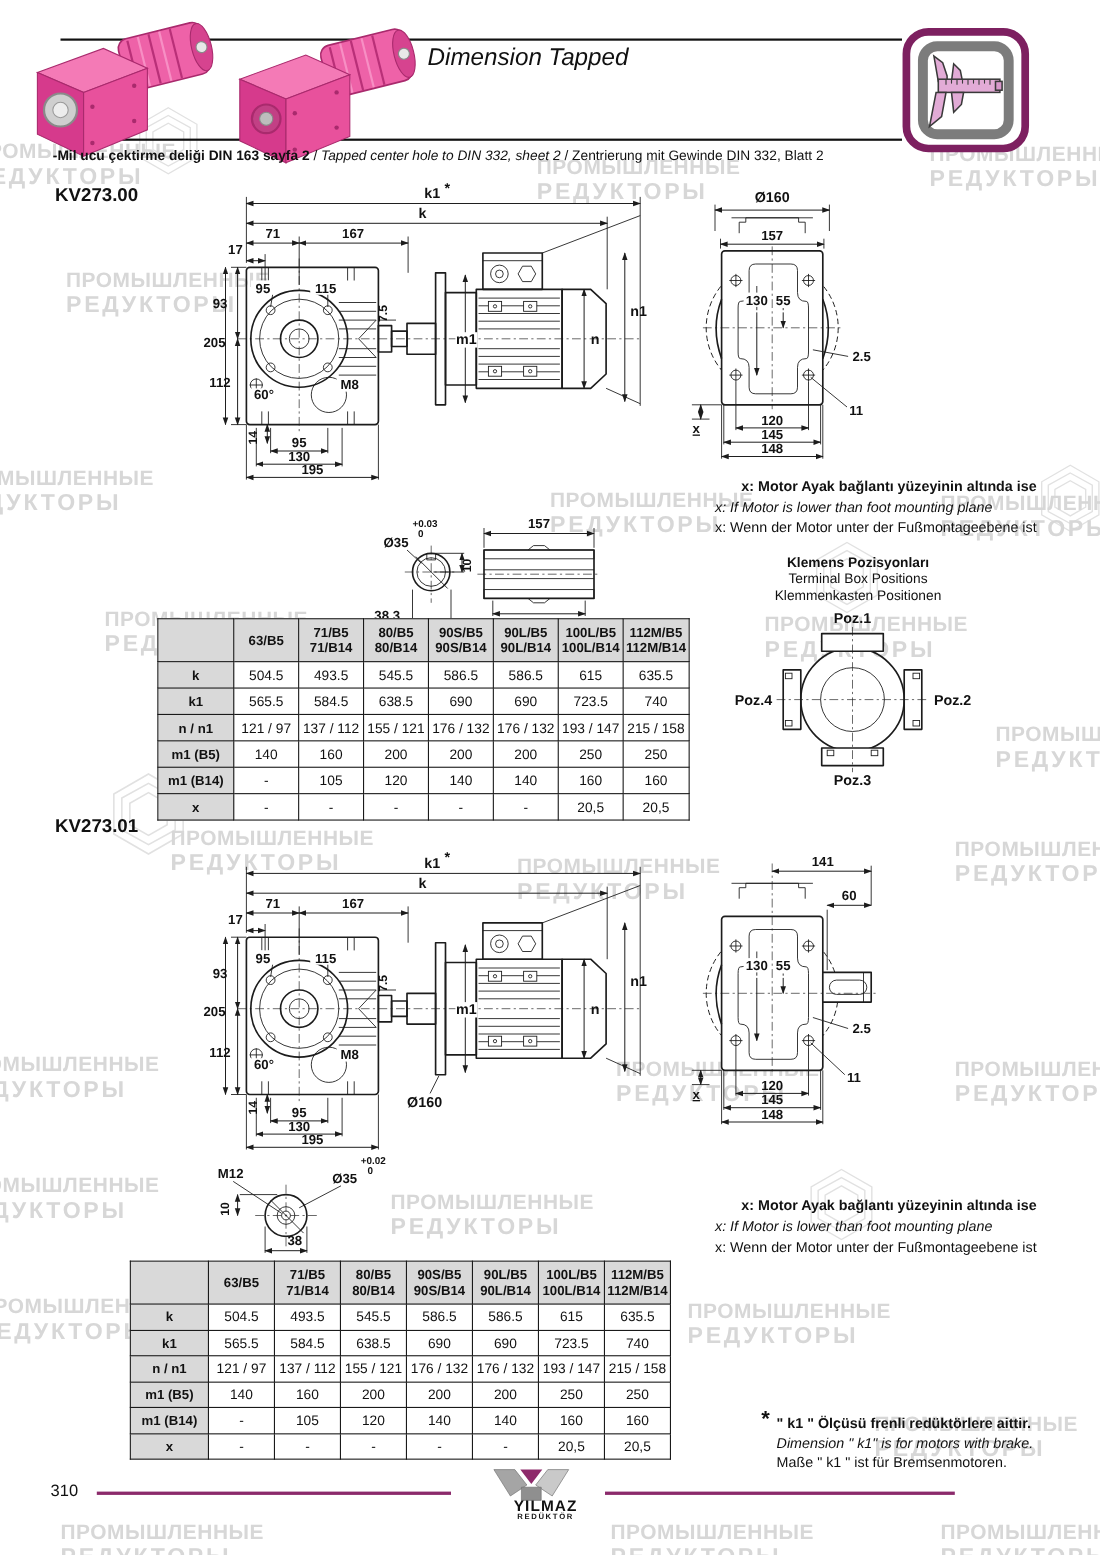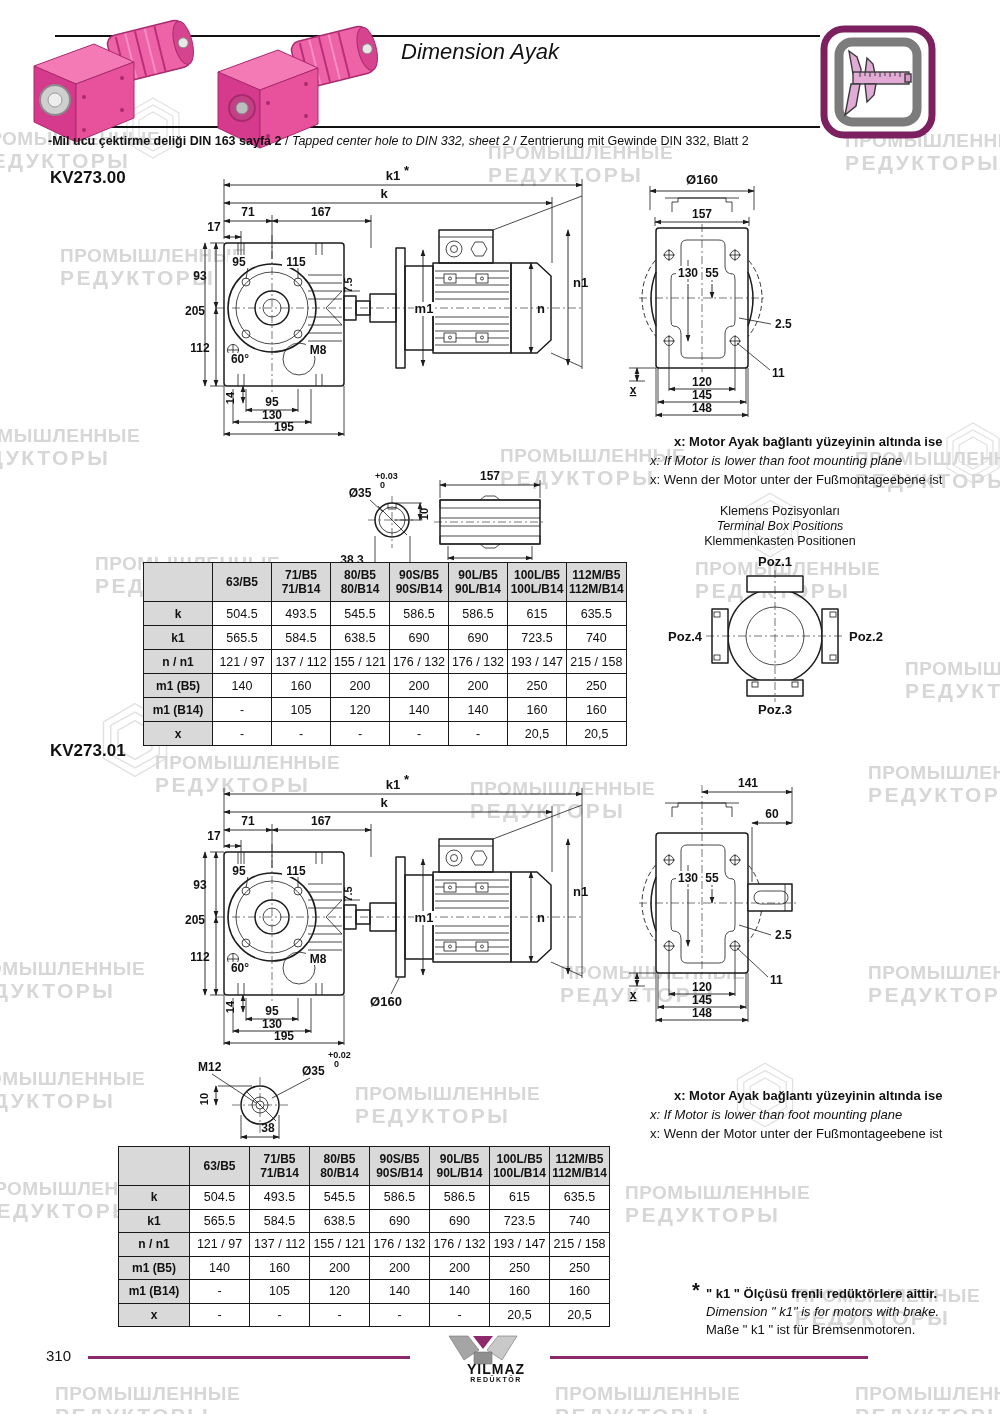--- a/index.html
+++ b/index.html
@@ -20,22 +20,22 @@
   .title3 { font-size:22px; line-height:27px; }
   .hnote { font-size:12.5px; white-space:nowrap; z-index:2; }
   .hnote .b { font-weight:bold; }
   .hnote .i { font-style:italic; }
   .model { font-size:17px; font-weight:bold; z-index:2; }
   
   .mnote { font-size:13px; line-height:19px; z-index:2; }
   .mnote .b { font-weight:bold;text-align:right; }
   .mnote .i { font-style:italic; }
   .tbhead { text-align:center; font-size:12.5px; line-height:15px; z-index:2; }
-  .tbhead .b { font-weight:normal; }
-  .tbhead .i { font-style:italic; }
+  .tbhead .b { font-weight:bold; }
+  .tbhead .i { }
   .typeline { text-align:center; z-index:2; font-size:13px; }
   .typeline .types { font-weight:bold; font-size:13.5px; display:block; margin-bottom:2px; }
   .typeline .b { font-weight:bold; }
   .typeline .i { font-style:italic; }
   
   .k1note { font-size:13px; line-height:18px; z-index:2; }
   .k1note .star { font-size:20px; font-weight:bold; position:absolute; left:-14px; top:-4px; }
   .k1note .b { font-weight:bold; }
   .k1note .i { font-style:italic; }
   
@@ -140,21 +140,21 @@
           <polygon points="33,10 53,21 53,45 33,56 13,45 13,21"></polygon>
           <polygon points="33,17 47,25 47,41 33,49 19,41 19,25"></polygon>
         </g>
       </svg>
   </div>
 
   <div class="hline" style="left:55px;top:35px;width:765px"></div>
   <div class="hline" style="left:55px;top:126px;width:765px"></div>
 
   <div class="abs titleblock" style="left:320px;top:38px;width:320px">
-    <div class="title2">Dimension Ayak</div>
+    <div class="title2">Dimension Tapped</div>
   </div>
 
   <svg class="abs z" style="left:22px;top:14px" width="320" height="140" viewBox="0 0 320 140">
     <g>
       <g transform="rotate(-14 110 55)">
         <rect x="92" y="18" width="78" height="48" rx="9" fill="#ee62a8" stroke="#a92a6d" stroke-width="1.5"></rect>
         <line x1="102" y1="20" x2="102" y2="64" stroke="#b93078" stroke-width="2"></line>
         <line x1="112" y1="19" x2="112" y2="65" stroke="#f78fc4" stroke-width="2"></line>
         <line x1="122" y1="19" x2="122" y2="65" stroke="#b93078" stroke-width="2"></line>
         <line x1="132" y1="19" x2="132" y2="65" stroke="#f78fc4" stroke-width="2"></line>

